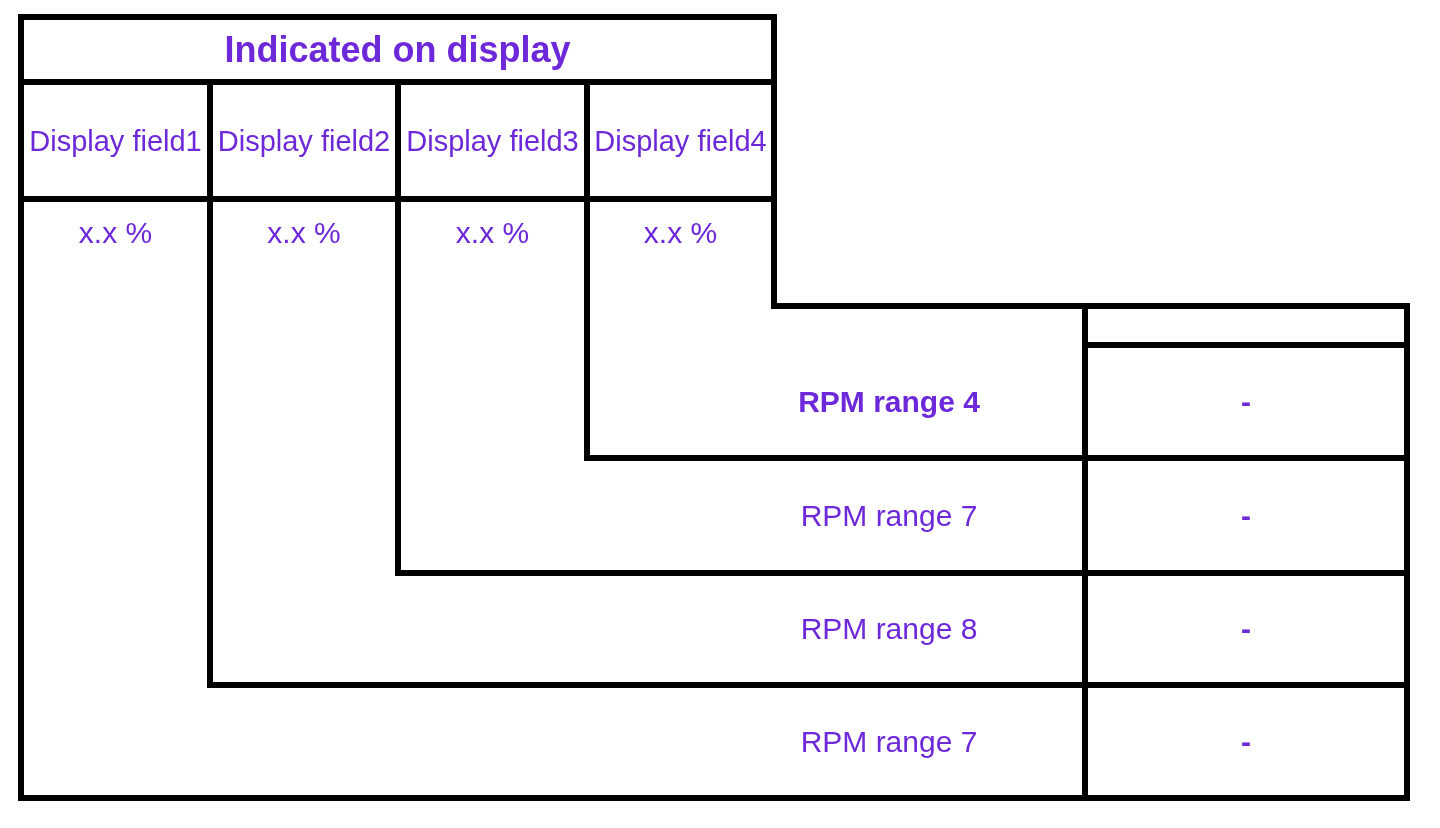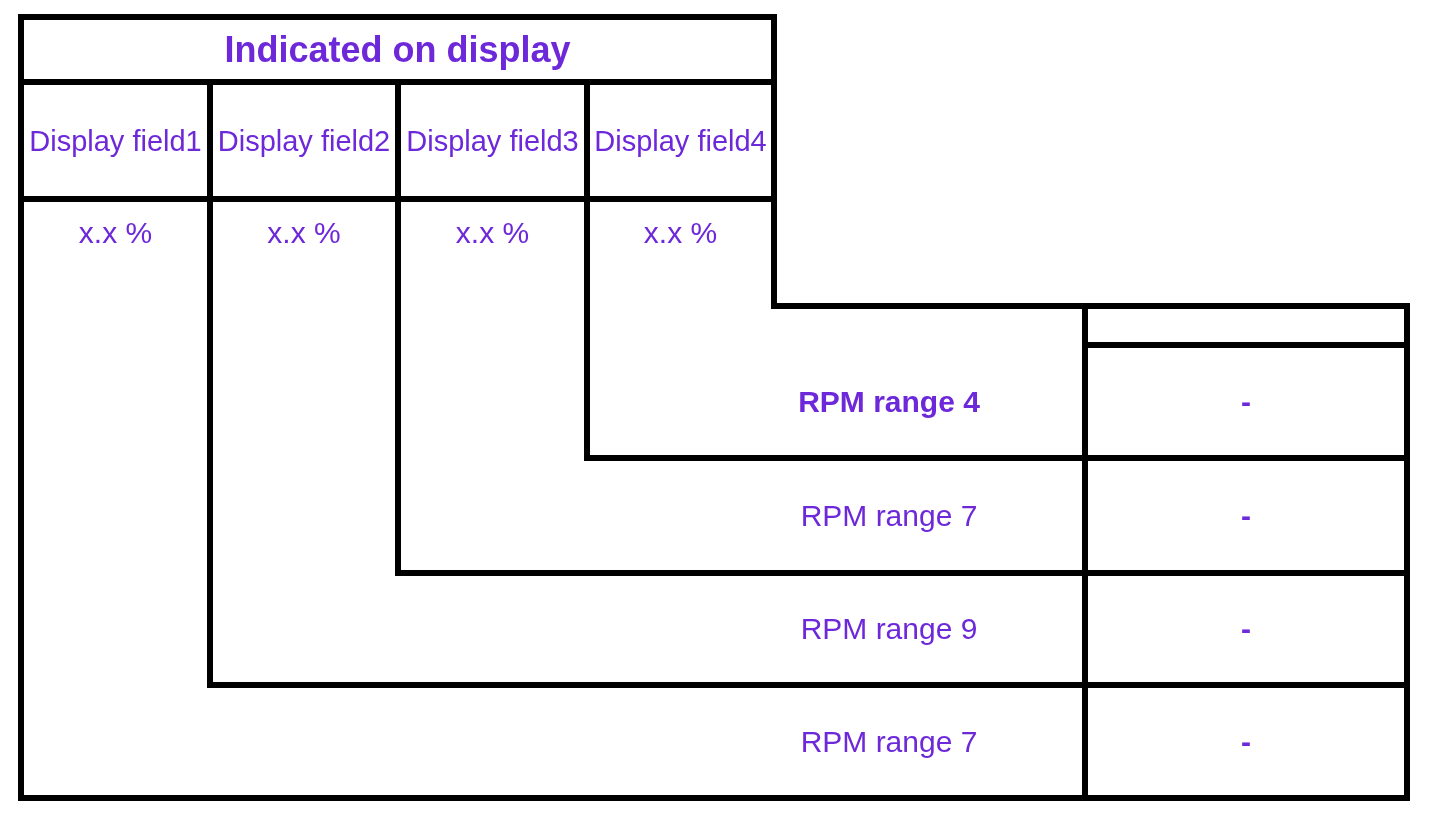--- a/index.html
+++ b/index.html
@@ -98,21 +98,21 @@
     <span>4</span>
   </div>
 
   <div class="cell field-value top-align" style="left:24px;  top:202px; width:183px; height:90px;">x.x %</div>
   <div class="cell field-value top-align" style="left:213px; top:202px; width:182px; height:90px;">x.x %</div>
   <div class="cell field-value top-align" style="left:401px; top:202px; width:183px; height:90px;">x.x %</div>
   <div class="cell field-value top-align" style="left:590px; top:202px; width:181px; height:90px;">x.x %</div>
 
   <div class="cell rpm-label" style="left:789px; top:348px; width:200px; height:107px;font-weight:bold;">RPM range 4</div>
   <div class="cell rpm-label" style="left:789px; top:461px; width:200px; height:109px;">RPM range 7</div>
-  <div class="cell rpm-label" style="left:789px; top:576px; width:200px; height:106px;">RPM range 9</div>
+  <div class="cell rpm-label" style="left:789px; top:576px; width:200px; height:106px;">RPM range 8</div>
   <div class="cell rpm-label" style="left:789px; top:688px; width:200px; height:107px;">RPM range 7</div>
 
 
   <div class="cell spec-value" style="left:1088px; top:348px; width:316px; height:107px;">-</div>
   <div class="cell spec-value" style="left:1088px; top:461px; width:316px; height:109px;">-</div>
   <div class="cell spec-value" style="left:1088px; top:576px; width:316px; height:106px;">-</div>
   <div class="cell spec-value" style="left:1088px; top:688px; width:316px; height:107px;">-</div>
 
 </div>
 

